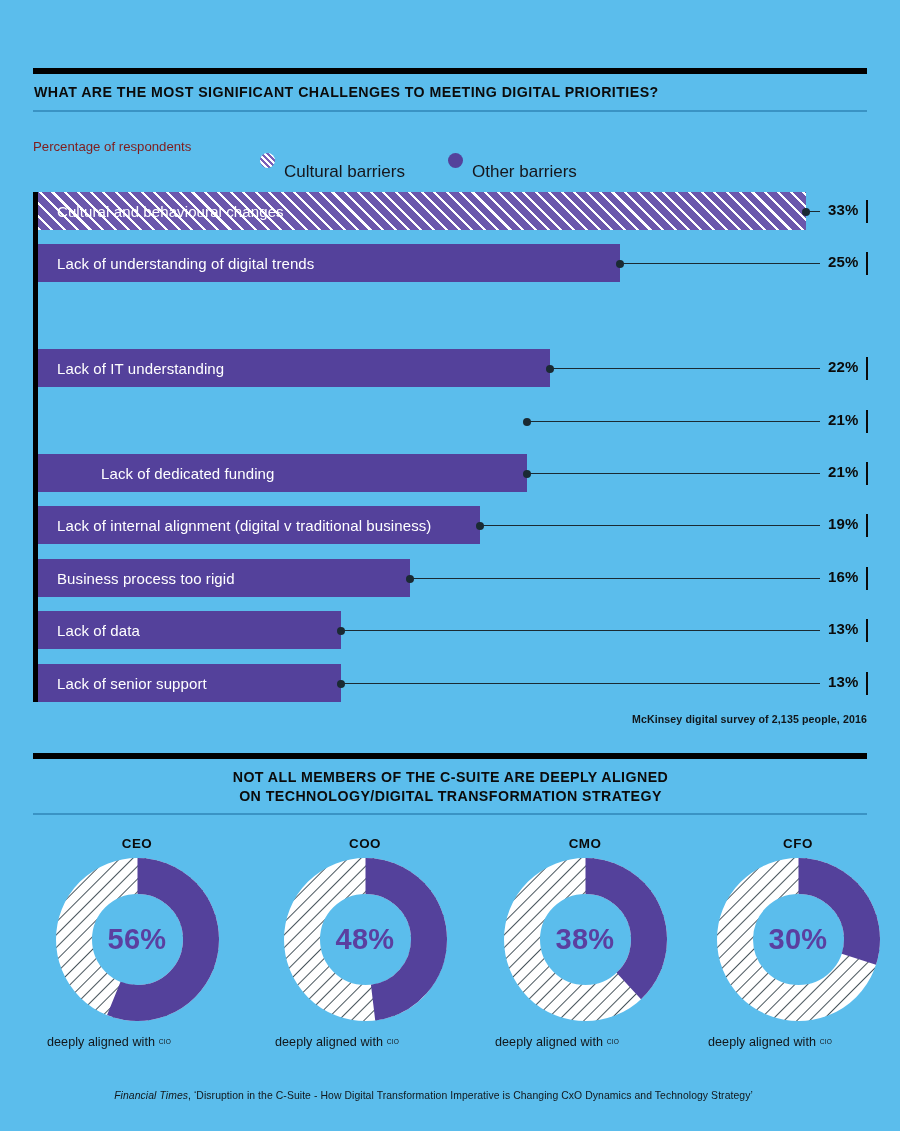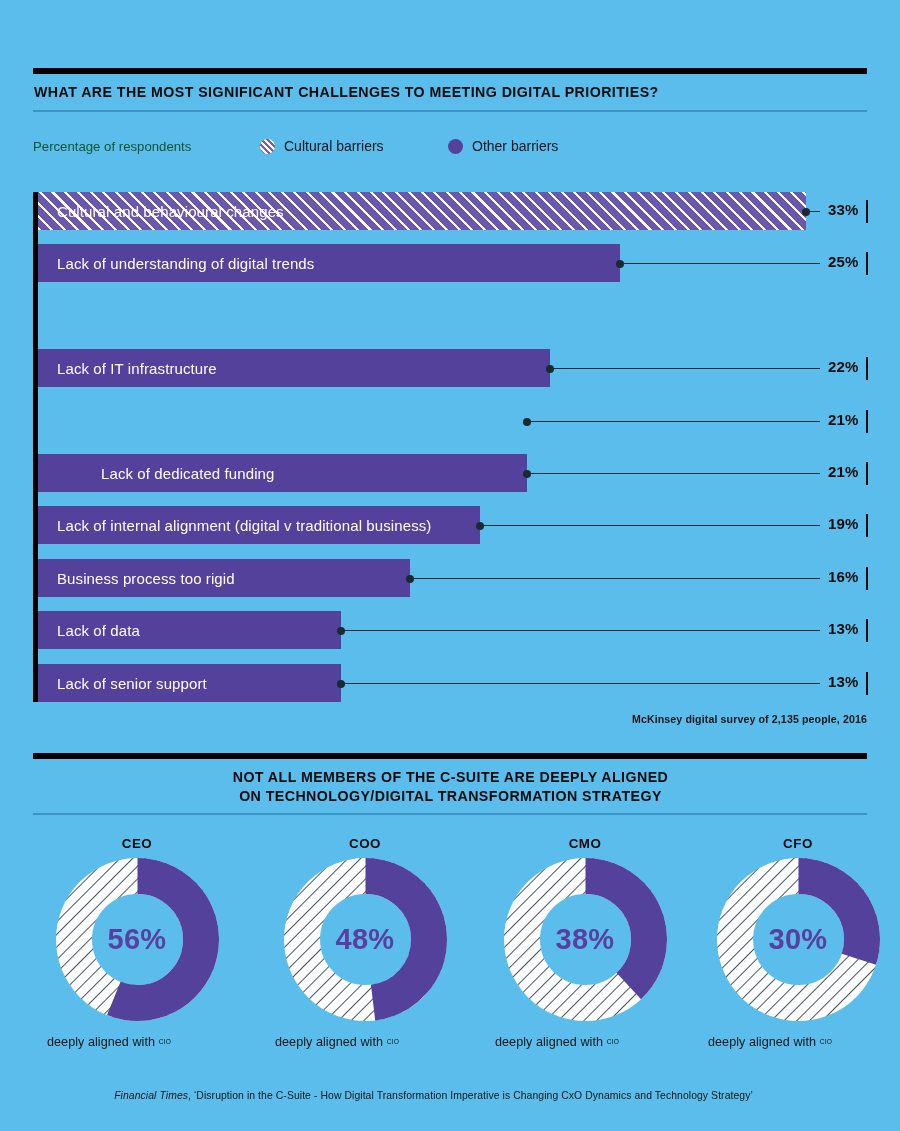--- a/index.html
+++ b/index.html
@@ -22,33 +22,33 @@
     color: #0b0b0b; padding: 9px 0 8px 1px; line-height: 1.32;
     text-transform: uppercase;
   }
 
   
   #legend {
     position: absolute; left: 33px; top: 137px; width: 834px; height: 22px;
   }
   #legend .lg-label {
     position: absolute; left: 0; top: 2px;
-    font-size: 13.2px; color: #14532d;
+    font-size: 13.2px; color: #7f1d1d;
   }
   #legend .lg-item { position: absolute; display: flex; align-items: center; gap: 9px; }
   #legend .lg-item.cultural { left: 227px; top: 1px; }
   #legend .lg-item.other    { left: 415px; top: 1px; }
   .swatch { width: 15px; height: 15px; border-radius: 50%; background: #54419b; flex: 0 0 auto; }
   .swatch.hatched {
     background:
       repeating-linear-gradient(45deg,
         #ffffff 0 1.6px, rgba(255,255,255,0) 1.6px 4.2px),
       #7a5fb8;
   }
-  .lg-text { font-size: 14px; color: #16161c; }
+  .lg-text { font-size: 17px; color: #16161c; margin-top: 24px; }
 
   
   #chart {
     position: absolute; left: 33px; top: 192px;
     width: 834px; height: 510px;
   }
   #axis {
     position: absolute; left: 0; top: 0; width: 5px; height: 510px;
     background: #000;
   }
@@ -166,21 +166,21 @@
         <div class="bar" style="width: 582px;">
           <span class="bar-label">Lack of understanding of digital trends</span>
         </div>
         <span class="leader-dot" style="left: 578px;"></span>
         <span class="leader" style="left: 582px; width: 200px;"></span>
         <span class="pct" style="left: 790px;">25%</span>
         <span class="pct-tick" style="left: 828px;"></span>
       </div>
       <div class="row" style="top: 157px;">
         <div class="bar" style="width: 512px;">
-          <span class="bar-label">Lack of IT infrastructure</span>
+          <span class="bar-label">Lack of IT understanding</span>
         </div>
         <span class="leader-dot" style="left: 508px;"></span>
         <span class="leader" style="left: 512px; width: 270px;"></span>
         <span class="pct" style="left: 790px;">22%</span>
         <span class="pct-tick" style="left: 828px;"></span>
       </div>
       <div class="row" style="top: 210px;">
         <span class="leader-dot" style="left: 485px;"></span>
         <span class="leader" style="left: 489px; width: 293px;"></span>
         <span class="pct" style="left: 790px;">21%</span>

